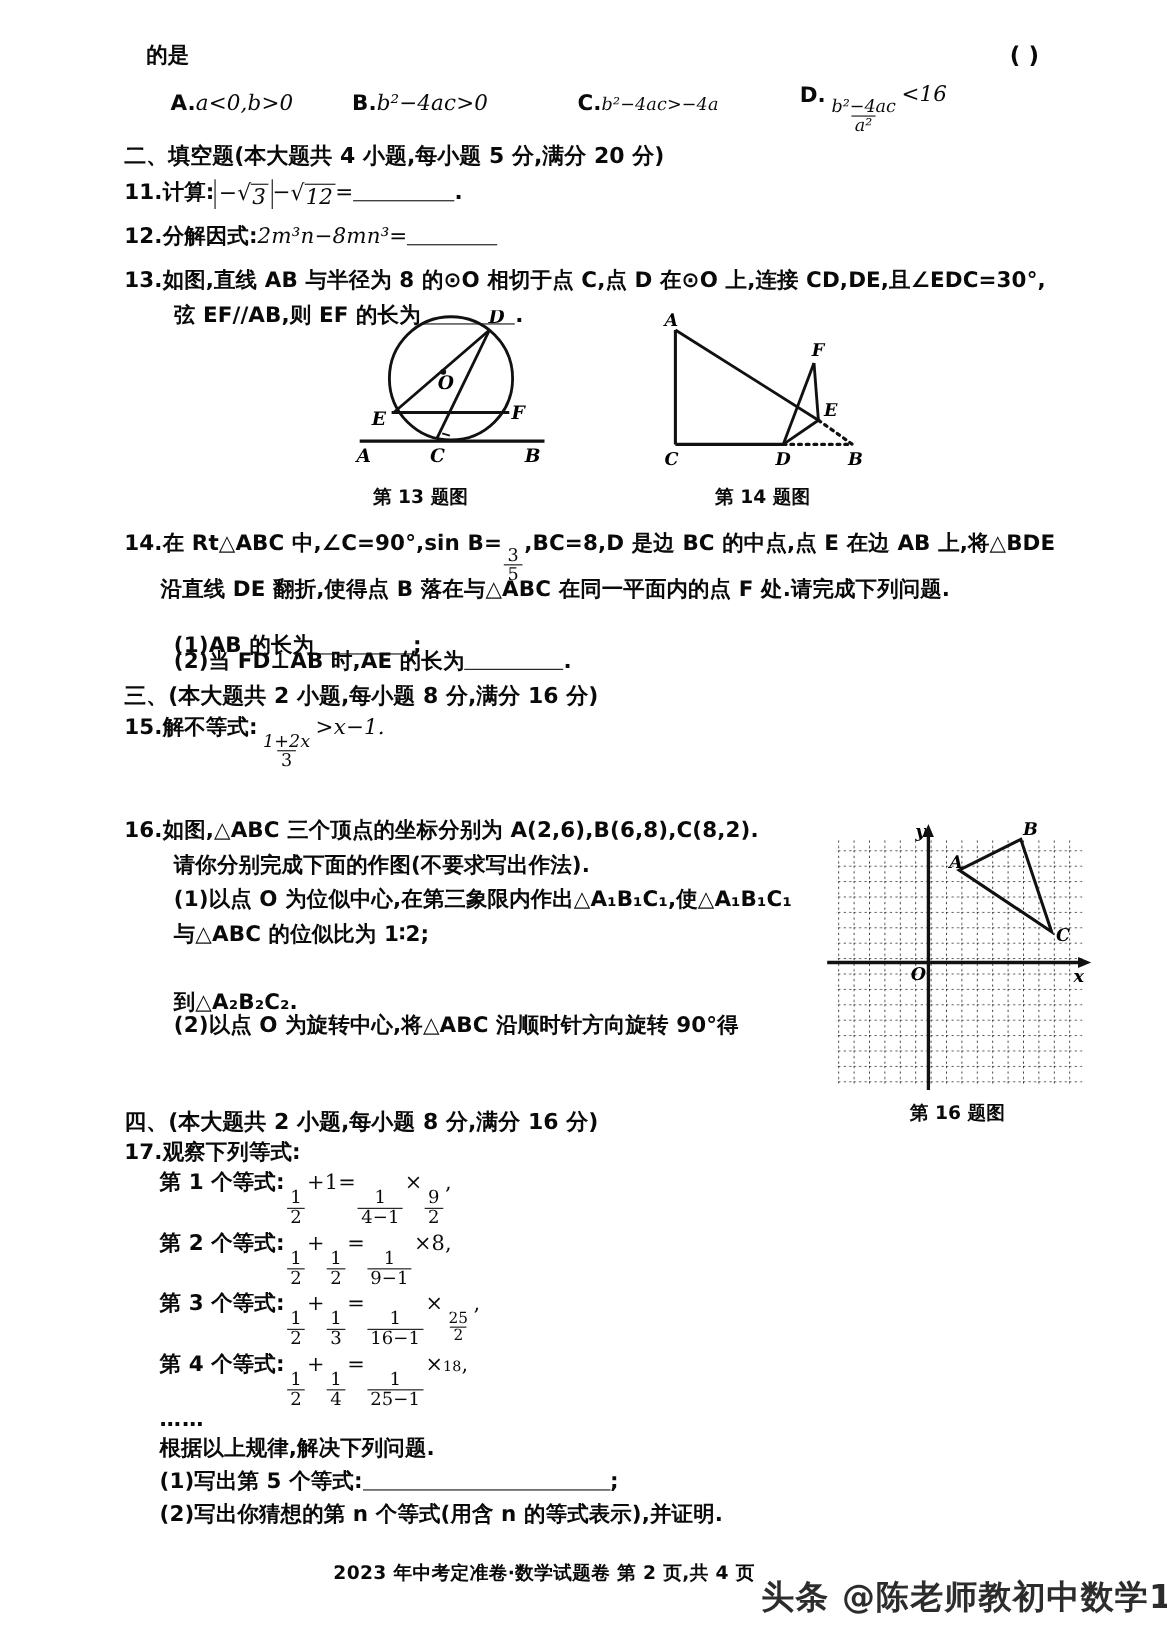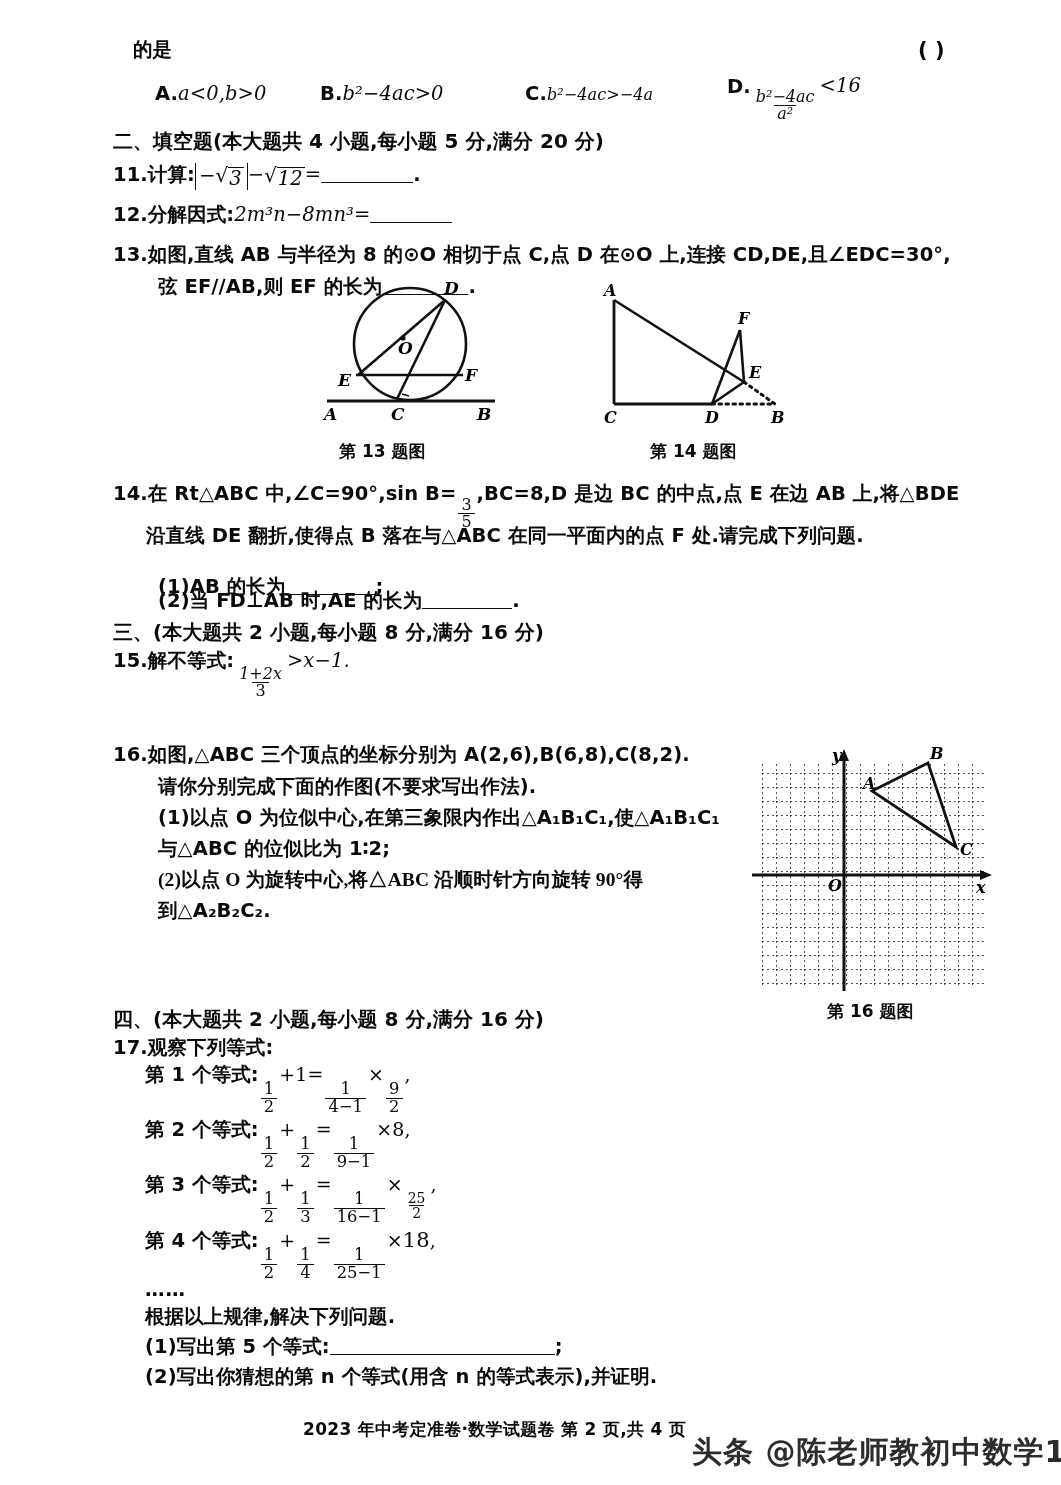--- a/index.html
+++ b/index.html
@@ -174,21 +174,21 @@
         <span class="den">3</span>
       </span><span class="line it" style="font-size:19.5px; vertical-align:2px">&gt;x−1.</span>
   </div>
 
   <div class="abs" style="left:113px; top:743px;">
     <span class="line cjk">16.</span><span class="line cjk">如图,△ABC 三个顶点的坐标分别为 A(2,6),B(6,8),C(8,2).</span>
   </div>
   <div class="abs line cjk" style="left:158px; top:775px;">请你分别完成下面的作图(不要求写出作法).</div>
   <div class="abs line cjk" style="left:158px; top:806px;">(1)以点 O 为位似中心,在第三象限内作出△A₁B₁C₁,使△A₁B₁C₁</div>
   <div class="abs line cjk" style="left:158px; top:837px;">与△ABC 的位似比为 1∶2;</div>
-  <div class="abs line cjk" style="left:158px; top:868px;font-family:Liberation Serif, serif;">(2)以点 O 为旋转中心,将△ABC 沿顺时针方向旋转 90°得</div>
+  <div class="abs line cjk" style="left:158px; top:920px;">(2)以点 O 为旋转中心,将△ABC 沿顺时针方向旋转 90°得</div>
   <div class="abs line cjk" style="left:158px; top:899px;">到△A₂B₂C₂.</div>
 
   <div class="abs" style="left:748px; top:745px;">
     <svg width="250" height="260" viewBox="0 0 250 260">
       <defs>
 
         <pattern id="dotgrid" width="14" height="14" patternUnits="userSpaceOnUse">
           <line x1="0" y1="0" x2="14" y2="0" stroke="#1a1a1a" stroke-width="1.5" stroke-dasharray="2,3"></line>
           <line x1="0" y1="0" x2="0" y2="14" stroke="#1a1a1a" stroke-width="1.5" stroke-dasharray="2,3"></line>
         </pattern>
@@ -264,21 +264,21 @@
   <div class="abs" style="left:145px; top:1228px;">
     <span class="line cjk" style="vertical-align:3px">第 4 个等式:</span><span class="frac" style="font-size:20px">
         <span class="num">1</span>
         <span class="den">2</span>
       </span><span class="line" style="font-size:19px;vertical-align:3px">+</span><span class="frac" style="font-size:20px">
         <span class="num">1</span>
         <span class="den">4</span>
       </span><span class="line" style="font-size:19px;vertical-align:3px">=</span><span class="frac" style="font-size:20px">
         <span class="num">1</span>
         <span class="den">25−1</span>
-      </span><span class="line" style="font-size:19px;vertical-align:3px">×</span><span class="line" style="font-size:21px;vertical-align:3px">18</span><span class="line" style="font-size:19px;vertical-align:3px">,</span>
+      </span><span class="line" style="font-size:19px;vertical-align:3px">×</span><span class="line" style="font-size:13px;vertical-align:3px">18</span><span class="line" style="font-size:19px;vertical-align:3px">,</span>
   </div>
 
   <div class="abs line cjk" style="left:145px; top:1278px; letter-spacing:1px;">……</div>
 
   <div class="abs line cjk" style="left:145px; top:1305px;">根据以上规律,解决下列问题.</div>
   <div class="abs" style="left:145px; top:1335px;">
     <span class="line cjk">(1)写出第 5 个等式:</span><span class="blank" style="width:225px;height:16px;"></span><span class="line cjk">;</span>
   </div>
   <div class="abs line cjk" style="left:145px; top:1365px;">(2)写出你猜想的第 n 个等式(用含 n 的等式表示),并证明.</div>
 

